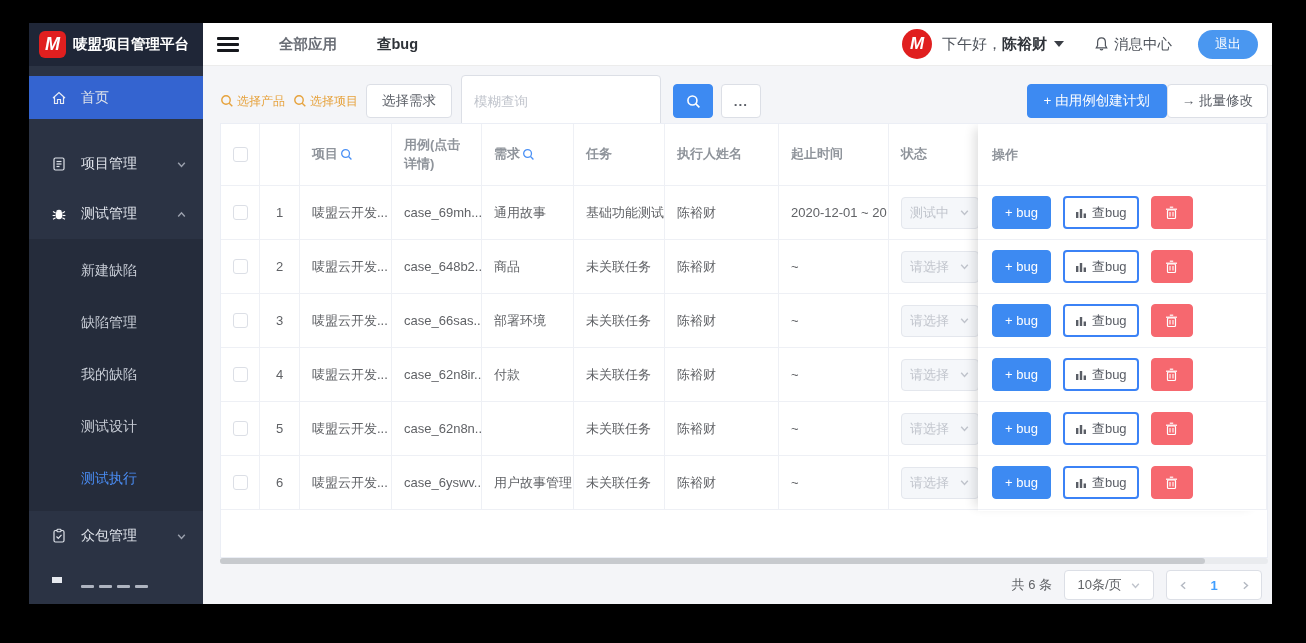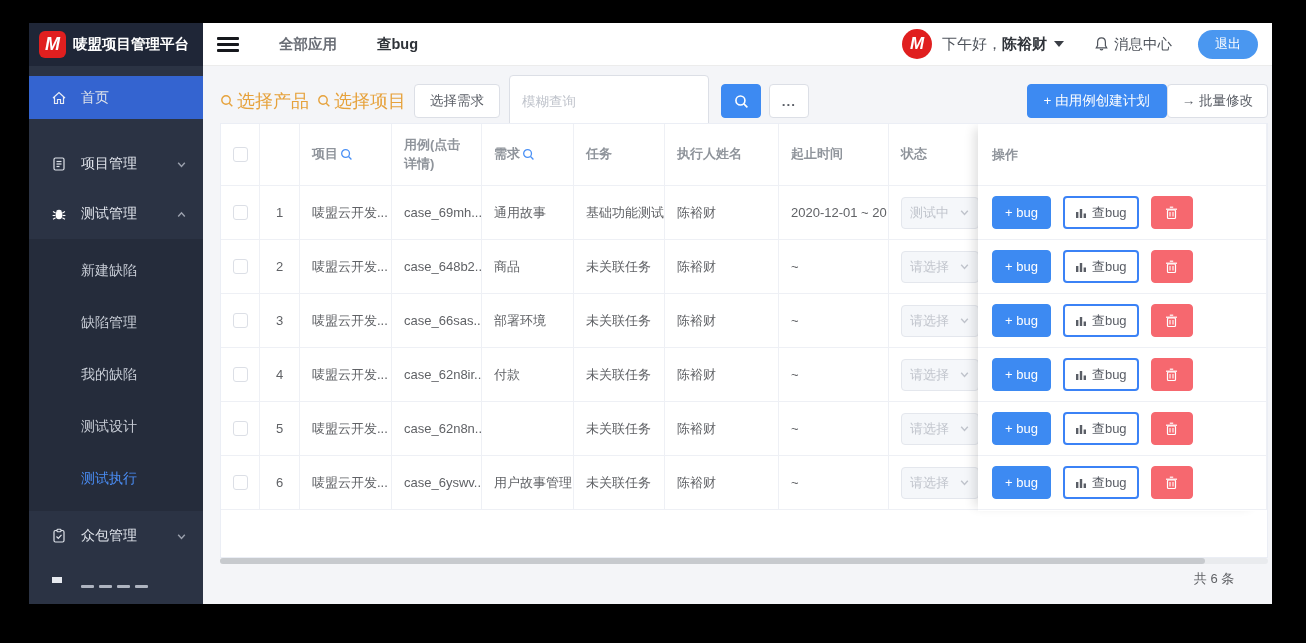--- a/index.html
+++ b/index.html
@@ -48,21 +48,21 @@
   .msg-center { display:flex; align-items:center; margin-left:30px; cursor:pointer;
                 font-size:14.5px; color:#4f545c; }
   .msg-center svg { margin-right:5px; }
   .logout-btn { margin-left:26px; background:#4a97f0; color:#fff; border:none; border-radius:15px;
                 height:29px; padding:0 17px; font-size:13px; cursor:pointer; }
 
   
   .content { position:absolute; left:174px; top:43px; right:0; bottom:0; background:#f4f5f8; }
   .toolbar { position:absolute; left:17px; right:4px; top:18px; height:34px;
              display:flex; align-items:center; }
-  .o-link { color:#e6a23c; font-size:18px; display:flex; align-items:center; cursor:pointer; margin-right:8px; }
+  .o-link { color:#e6a23c; font-size:12px; display:flex; align-items:center; cursor:pointer; margin-right:8px; }
   .o-link svg { margin-right:3px; }
   .btn { height:34px; border-radius:4px; font-size:13.5px; cursor:pointer; border:1px solid #dcdfe6;
          background:#fff; color:#5a5e66; display:flex; align-items:center; justify-content:center; }
   .btn-req { padding:0 15px; margin-right:9px; }
   .fuzzy-input { height:52px; width:200px; border:1px solid #dcdfe6; border-radius:4px;
                  padding:0 12px; font-size:13.5px; color:#333; margin-right:12px;
                  font-family:inherit; }
   .fuzzy-input::placeholder { color:#c0c4cc; }
   .btn-search { width:40px; background:#3d8af2; border:1px solid #3d8af2; margin-right:8px; }
   .btn-more { width:40px; letter-spacing:1px; color:#5a5e66; font-weight:bold; }
@@ -100,21 +100,21 @@
   .btn-addbug { background:#3d8af2; border:1px solid #3d8af2; color:#fff; padding:0 12px; }
   .btn-viewbug { background:#fff; border:2px solid #3b82f6; color:#5a5e66; padding:0 10px; gap:5px; }
   .btn-del { background:#f6686f; border:1px solid #f6686f; width:42px; }
 
   
   .hscroll { position:absolute; left:17px; top:492px; width:1048px; height:6px;
              background:#e9ebee; border-radius:3px; }
   .hscroll .thumb { position:absolute; left:0; top:0; height:6px; width:94%;
                     background:#c7cace; border-radius:3px; cursor:grab; }
   .pagination { position:absolute; right:10px; top:504px; height:30px; display:flex;
-                align-items:center; gap:30px;flex-direction:column; }
+                align-items:center; gap:12px; }
   .pg-total { font-size:13px; color:#606266; }
   .pg-size { width:90px; height:30px; background:#fff; border:1px solid #dcdfe6; border-radius:4px;
              display:flex; align-items:center; justify-content:center; gap:8px; cursor:pointer;
              font-size:13px; color:#606266; }
   .pager { height:30px; background:#fff; border:1px solid #dcdfe6; border-radius:4px;
            display:flex; align-items:center; }
   .pg-btn { width:32px; height:28px; display:flex; align-items:center; justify-content:center; cursor:pointer; }
   .pg-num { width:30px; text-align:center; font-size:13px; color:#409eff; font-weight:bold; cursor:pointer; }
 </style>
 </head>

